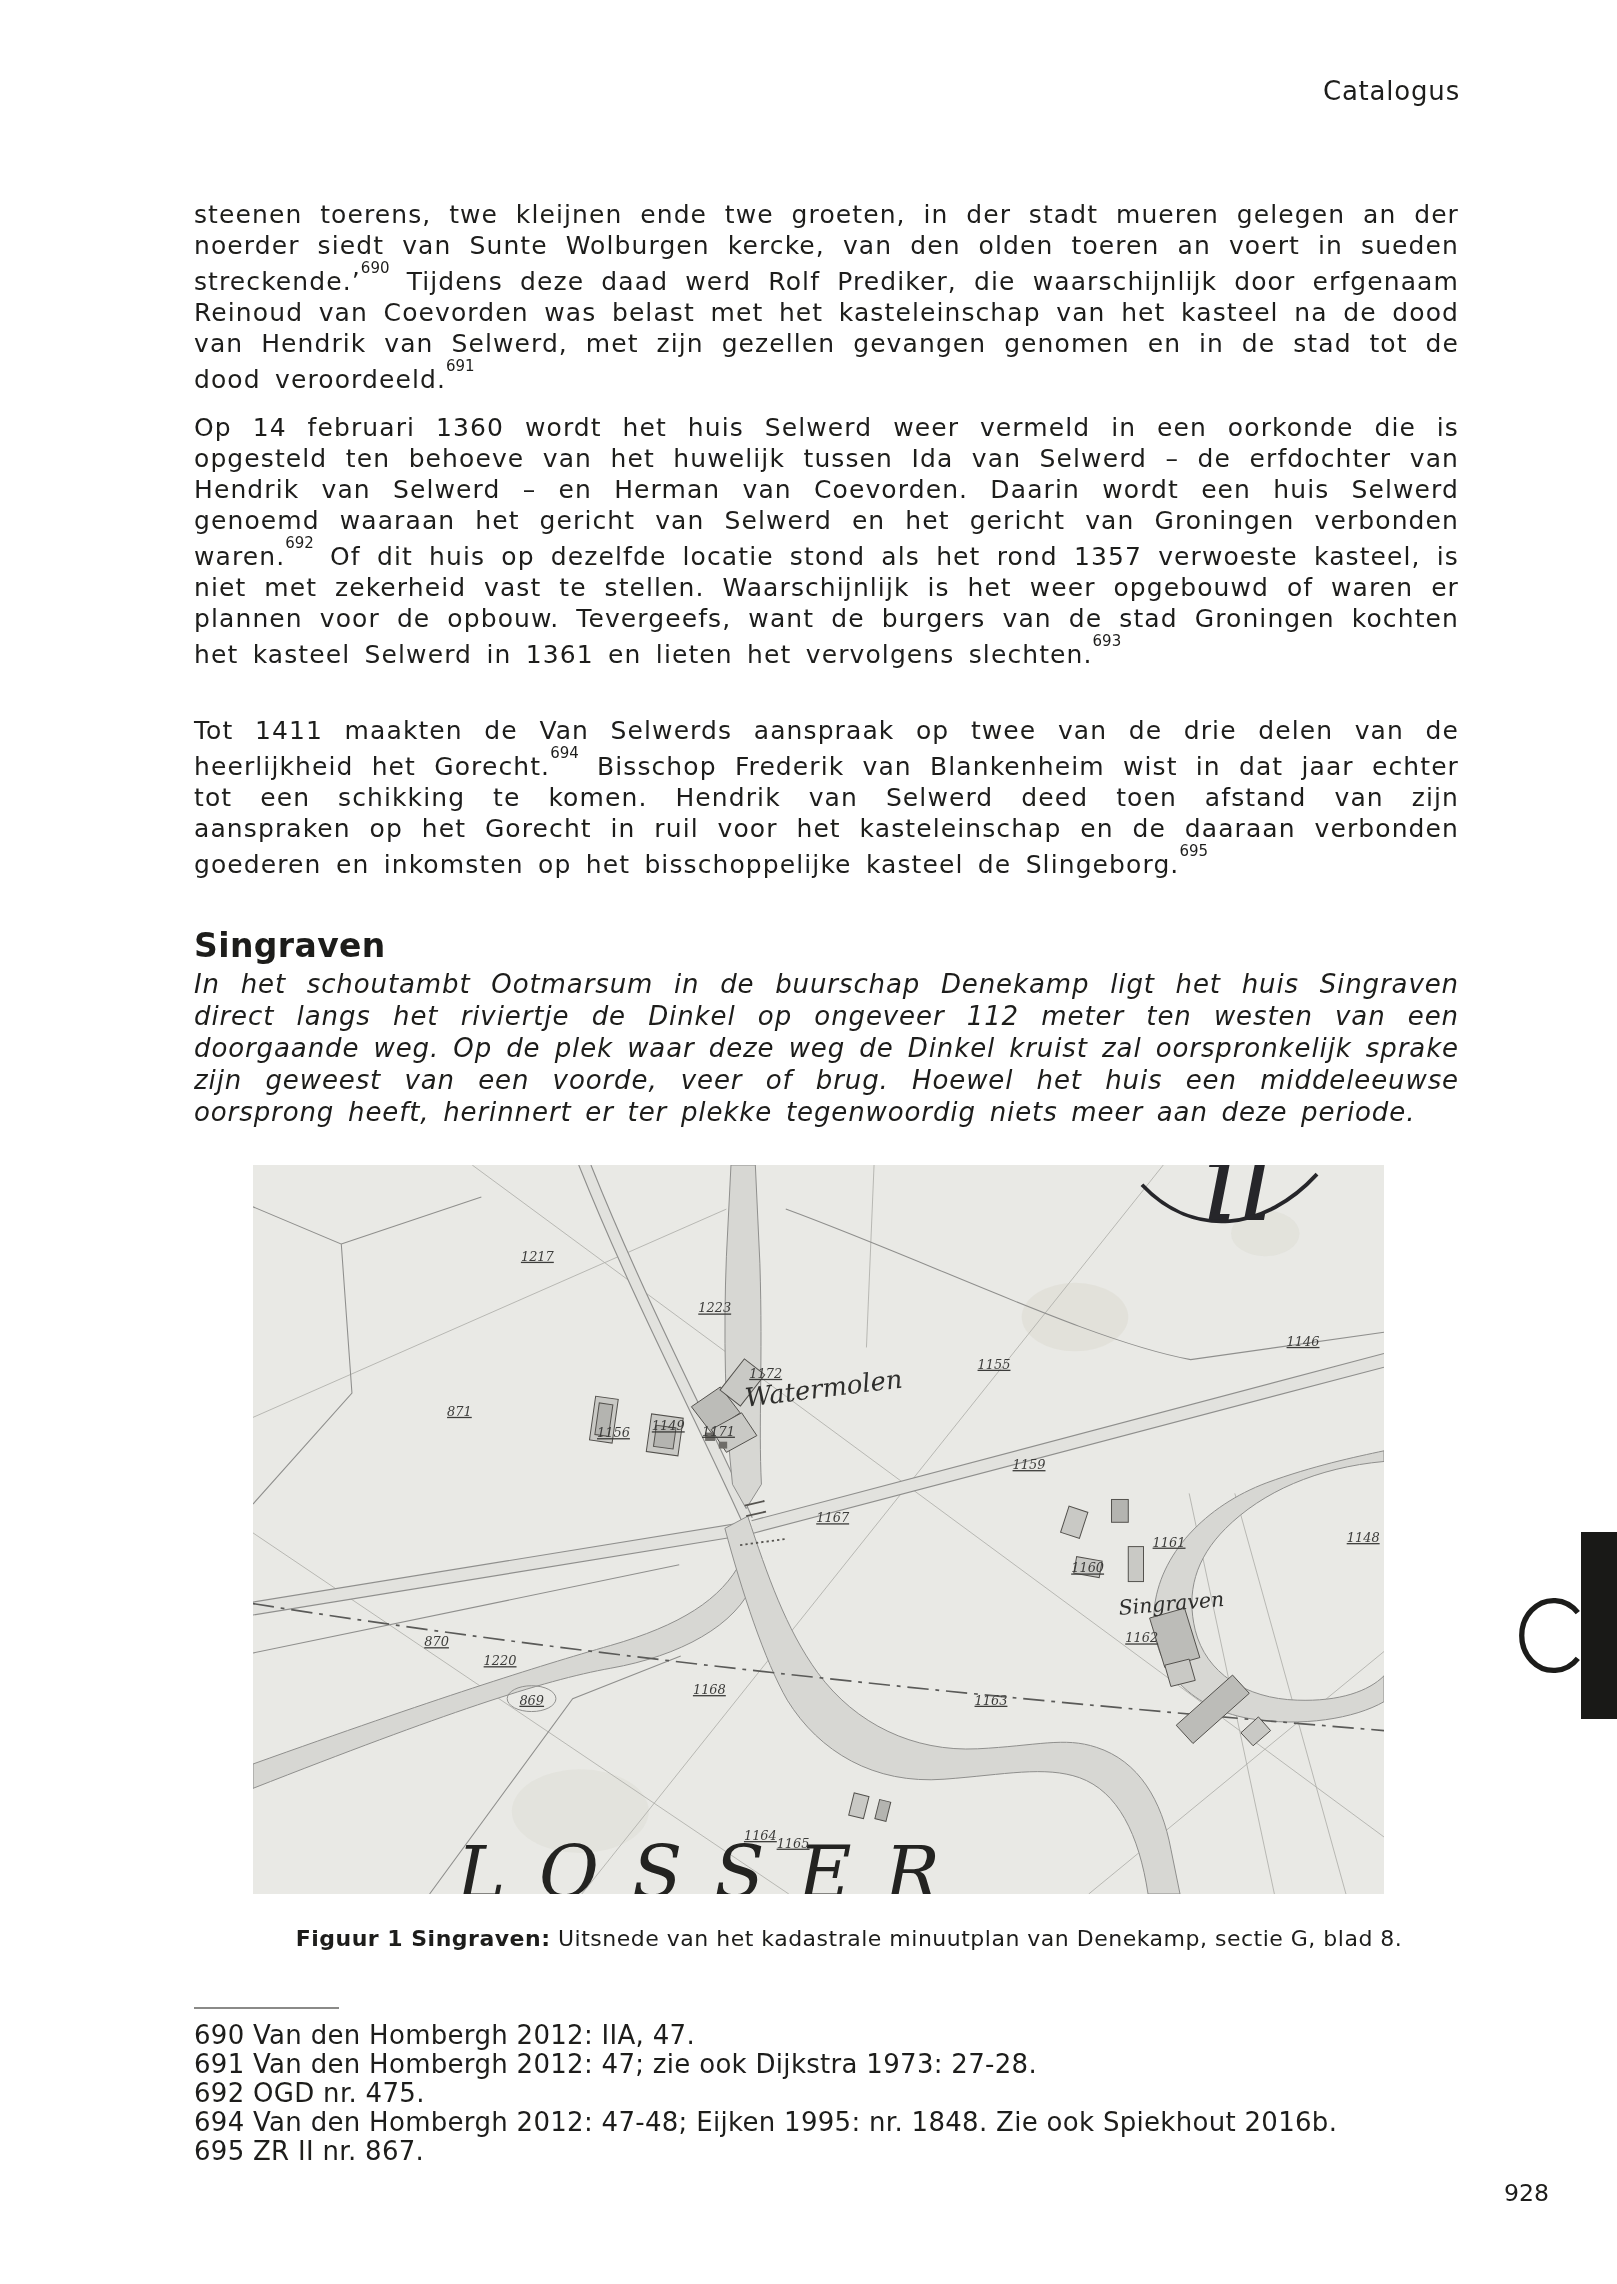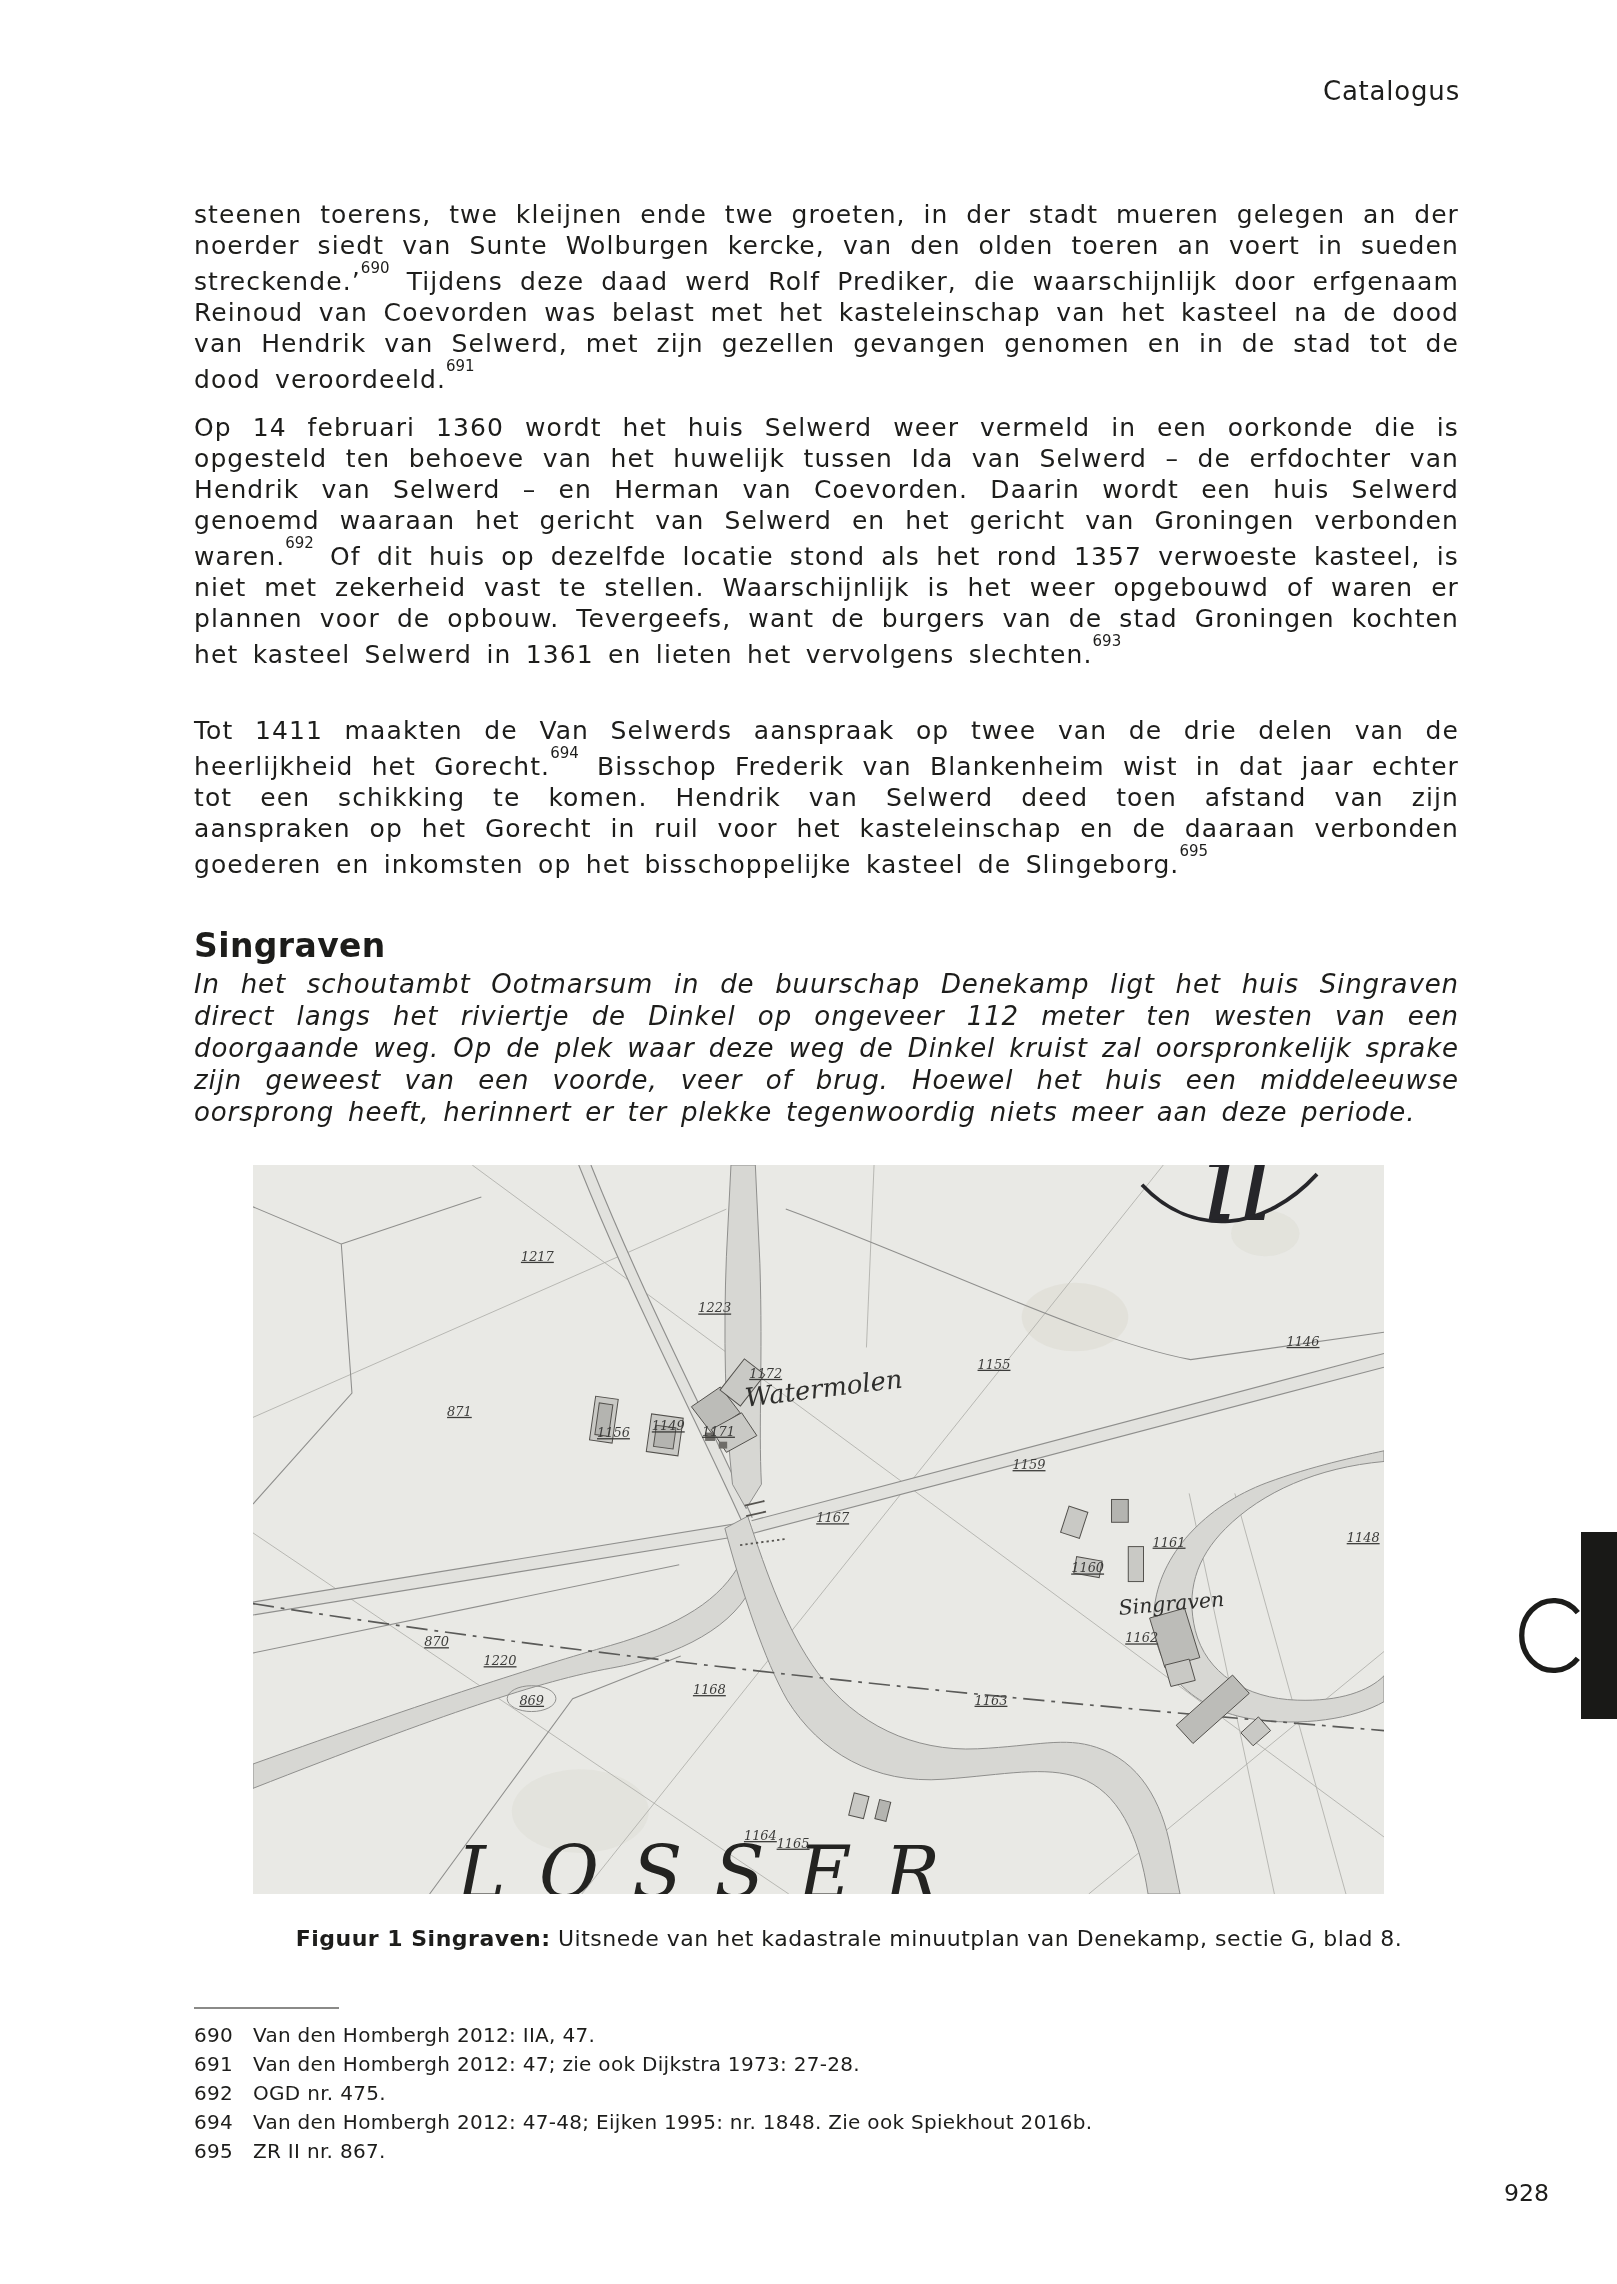--- a/index.html
+++ b/index.html
@@ -25,21 +25,21 @@
     font-size:26px;line-height:32px;text-align:justify;letter-spacing:0.9px;word-spacing:4.6px;
   }
   .figure-wrap{
     position:absolute;left:253px;top:1165px;width:1131px;height:729px;
     box-shadow:0 0 0 0.8px #d9d9d5 inset;
   }
   .caption{
     position:absolute;left:194px;top:1925px;width:1310px;font-size:22px;line-height:28px;letter-spacing:0.5px;text-align:center;
   }
   .caption b{letter-spacing:0.5px;}
-  .footnotes{position:absolute;left:194px;top:2007px;width:1310px;font-size:20px;line-height:29px;letter-spacing:0.3px;}
+  .footnotes{position:absolute;left:194px;top:2007px;width:1310px;font-size:26px;line-height:29px;letter-spacing:0.3px;}
   .fn-rule{width:145px;border-top:2.3px solid #8a8a88;margin-bottom:12px;}
   .fn-row{white-space:nowrap;}
   .fn-num{display:inline-block;width:59px;}
   .page-number{position:absolute;top:2179px;right:69px;font-size:23.6px;}
   .section-tab{position:absolute;left:1581px;top:1532px;width:37px;height:187px;background:#191917;}
   .tab-letter{position:absolute;left:1517px;top:1596px;width:70px;height:79px;}
   
   .mnum{font-family:"DejaVu Serif",serif;font-style:italic;font-size:17px;fill:#3c3c3a;text-decoration:underline;}
   .mscript{font-family:"DejaVu Serif",serif;font-style:italic;fill:#2e2e2c;}
   .mplace{font-family:"DejaVu Serif",serif;font-style:italic;font-size:96px;letter-spacing:44px;fill:#232321;}

